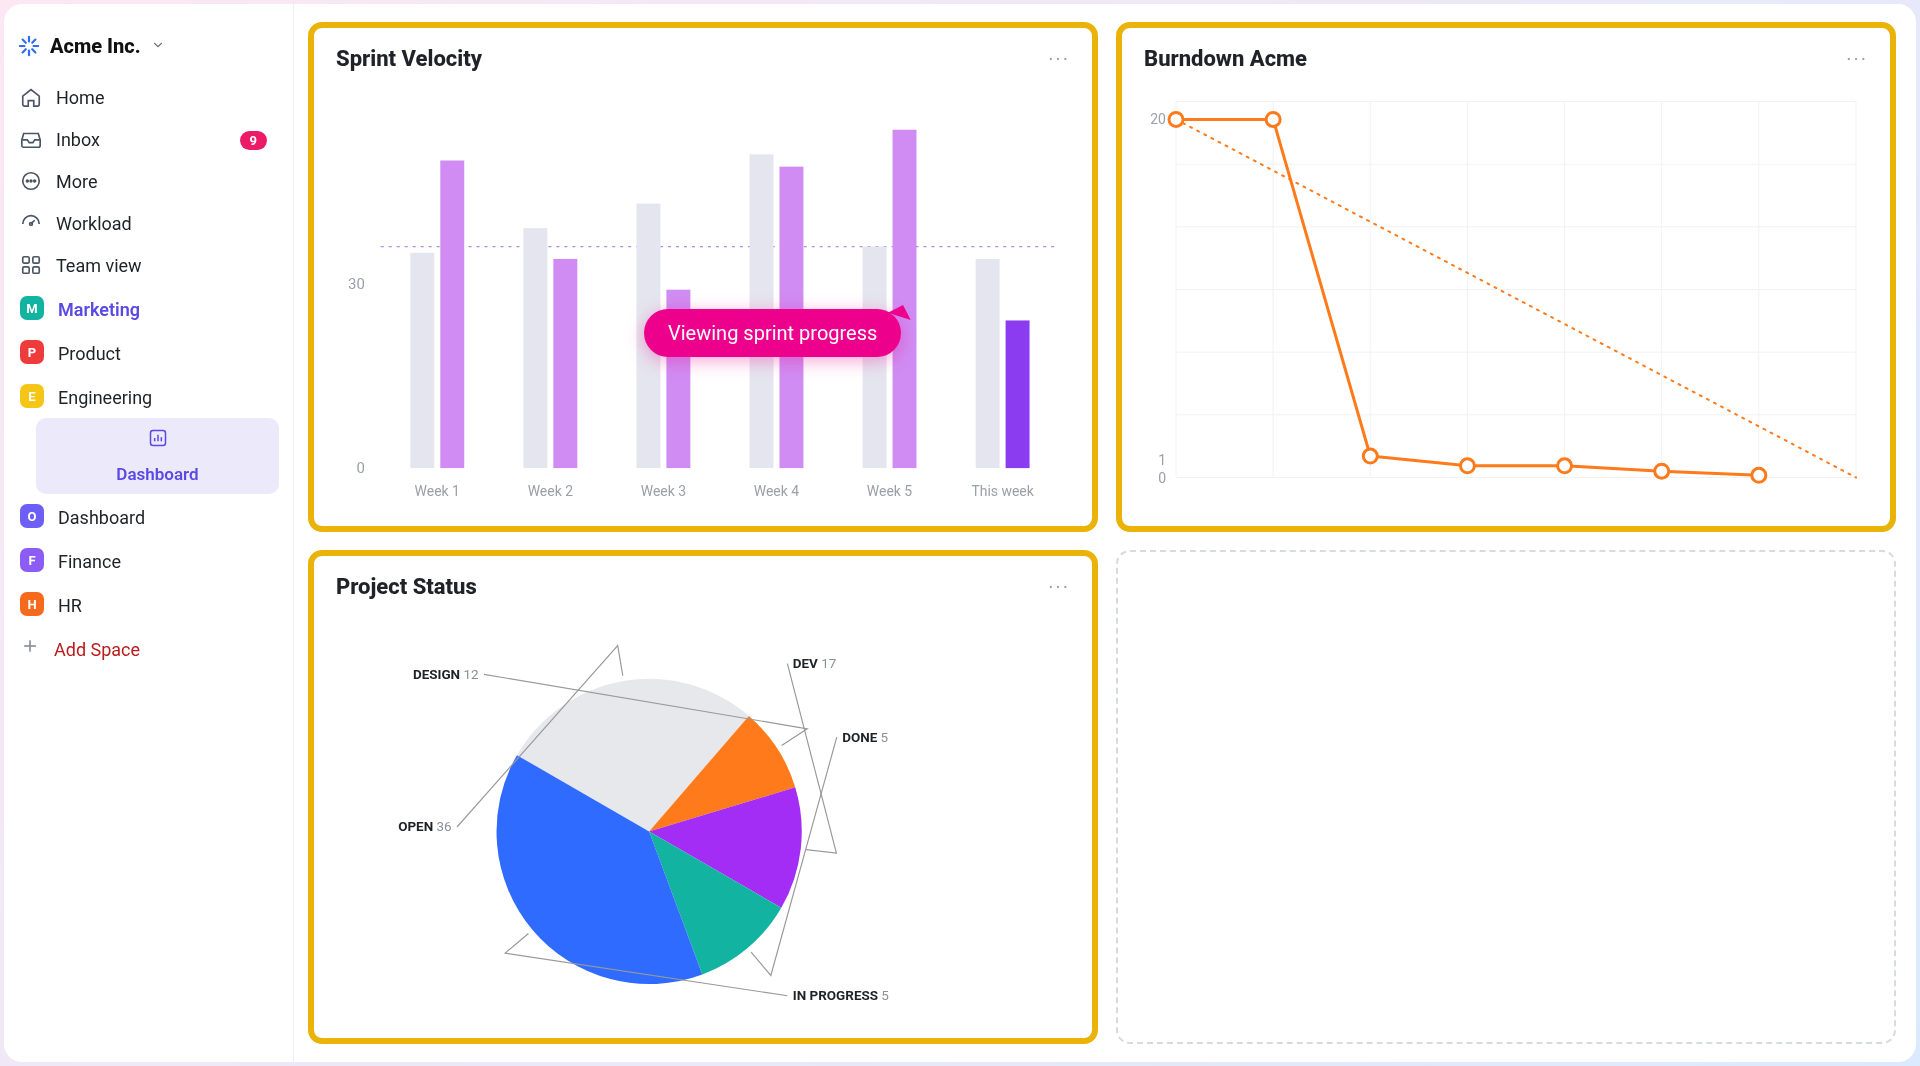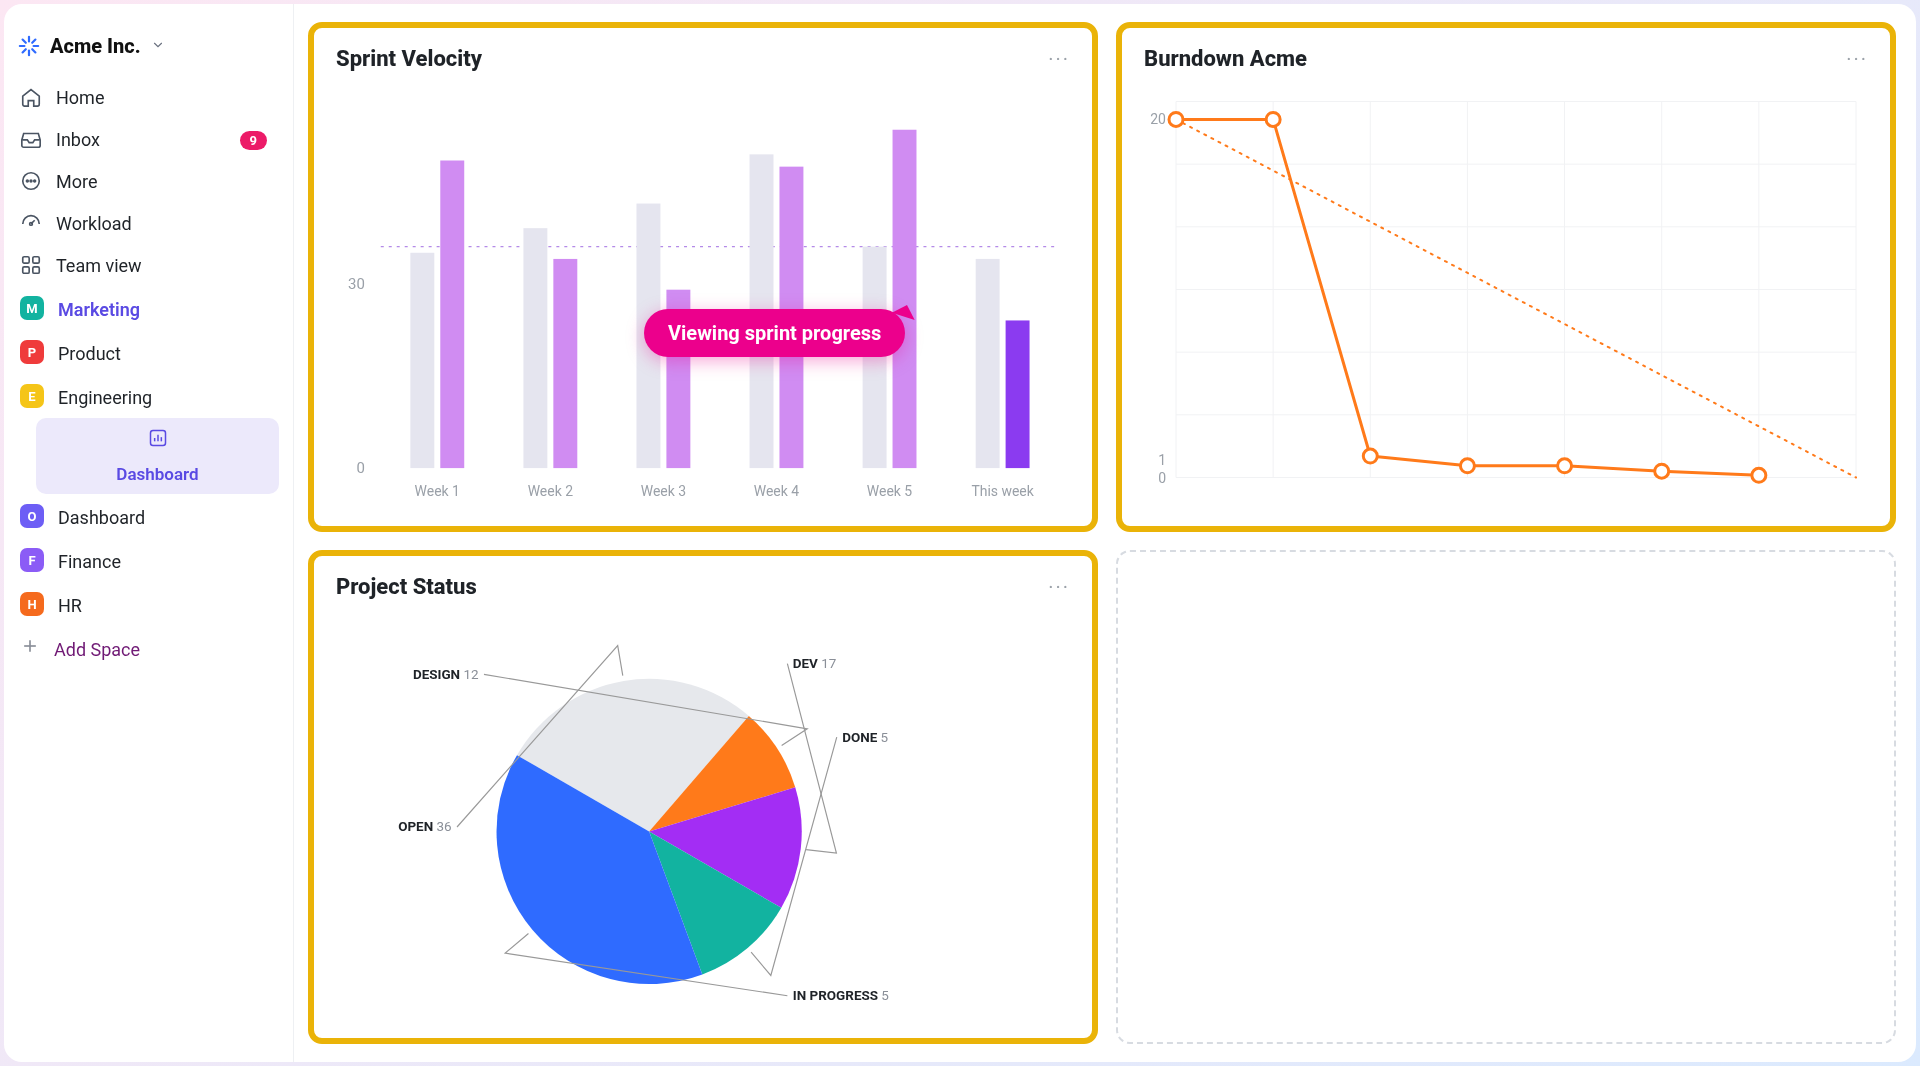--- a/index.html
+++ b/index.html
@@ -84,21 +84,21 @@
   padding: 10px 14px;
   border-radius: 10px;
   background: #ece9fb;
   color: #5a4ae3;
   font-size: 17px;
   font-weight: 600;
   cursor: pointer;
   flex-direction: column;
 }
 .subitem svg { width: 20px; height: 20px; stroke: #5a4ae3; fill: none; stroke-width:1.8; }
-.add-space { color: #701a75; }
+.add-space { color: #b91c1c; }
 .add-space svg { width:20px; height:20px; stroke:#8a8f98; fill:none; stroke-width:2; }
 
 
 .main {
   flex: 1;
   padding: 18px 20px 18px 14px;
   display: grid;
   grid-template-columns: 790px 1fr;
   grid-template-rows: 510px 1fr;
   gap: 18px;
@@ -135,21 +135,21 @@
 .vel-wrap svg { width:100%; height:100%; }
 .vel-label { font-size:14px; fill:#9aa0a8; }
 .vel-axis { font-size:15px; fill:#9aa0a8; }
 .annotation {
   position:absolute;
   left: 330px;
   top: 232px;
   background: #ec008c;
   color:#fff;
   font-size:20px;
-  font-weight:700;
+  font-weight:400;
   padding: 12px 24px;
   border-radius: 999px;
   box-shadow: 0 4px 18px rgba(236,0,140,.35);
 }
 .annotation::after {
   content:"";
   position:absolute;
   right:-14px; top:-16px;
   border:12px solid transparent;
   border-bottom-color:#ec008c;

